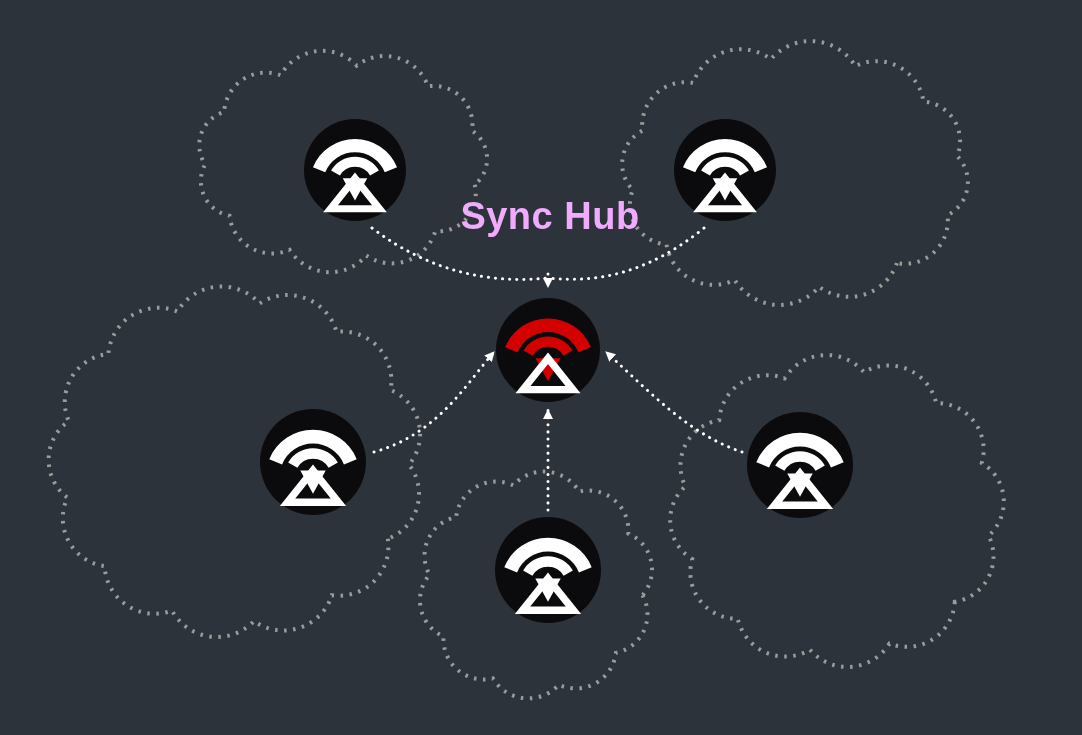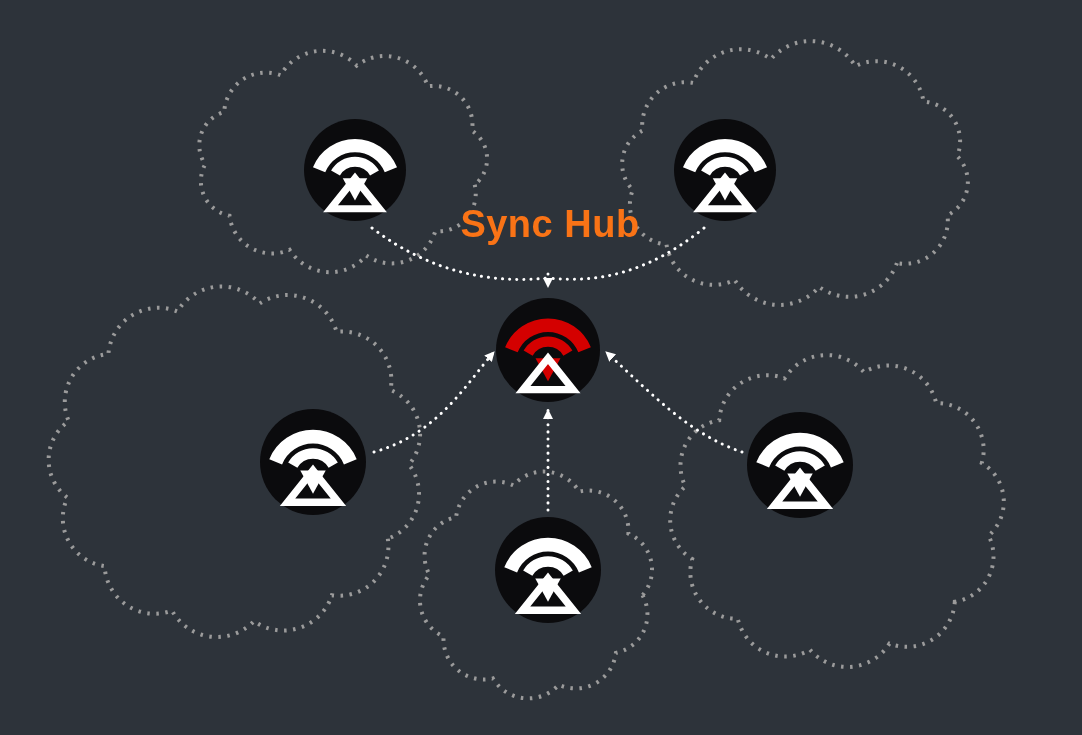--- a/index.html
+++ b/index.html
@@ -33,26 +33,26 @@
     stroke-width: 3;
     stroke-dasharray: 0.1 7;
     stroke-linecap: round;
   }
   #arrowhead path {
     fill: var(--arrow, #ffffff);
   }
   .hub-label {
     position: absolute;
     left: 550px;
-    top: 224px;
+    top: 216px;
     transform: translate(-50%, -50%);
     font-weight: 700;
     font-size: 38px;
     letter-spacing: 0.5px;
-    color: #f97316;
+    color: #f0abfc;
     white-space: nowrap;
   }
 </style>
 </head>
 <body style="background: rgb(45, 51, 58);">
 
 <div id="stage" class="stage" style="--bg: #2d333a; --cloud: #9b9b9b; --arrow: #ffffff;">
 
   <svg id="diagram-svg" width="1082" height="735" viewBox="0 0 1082 735">
     <defs>

